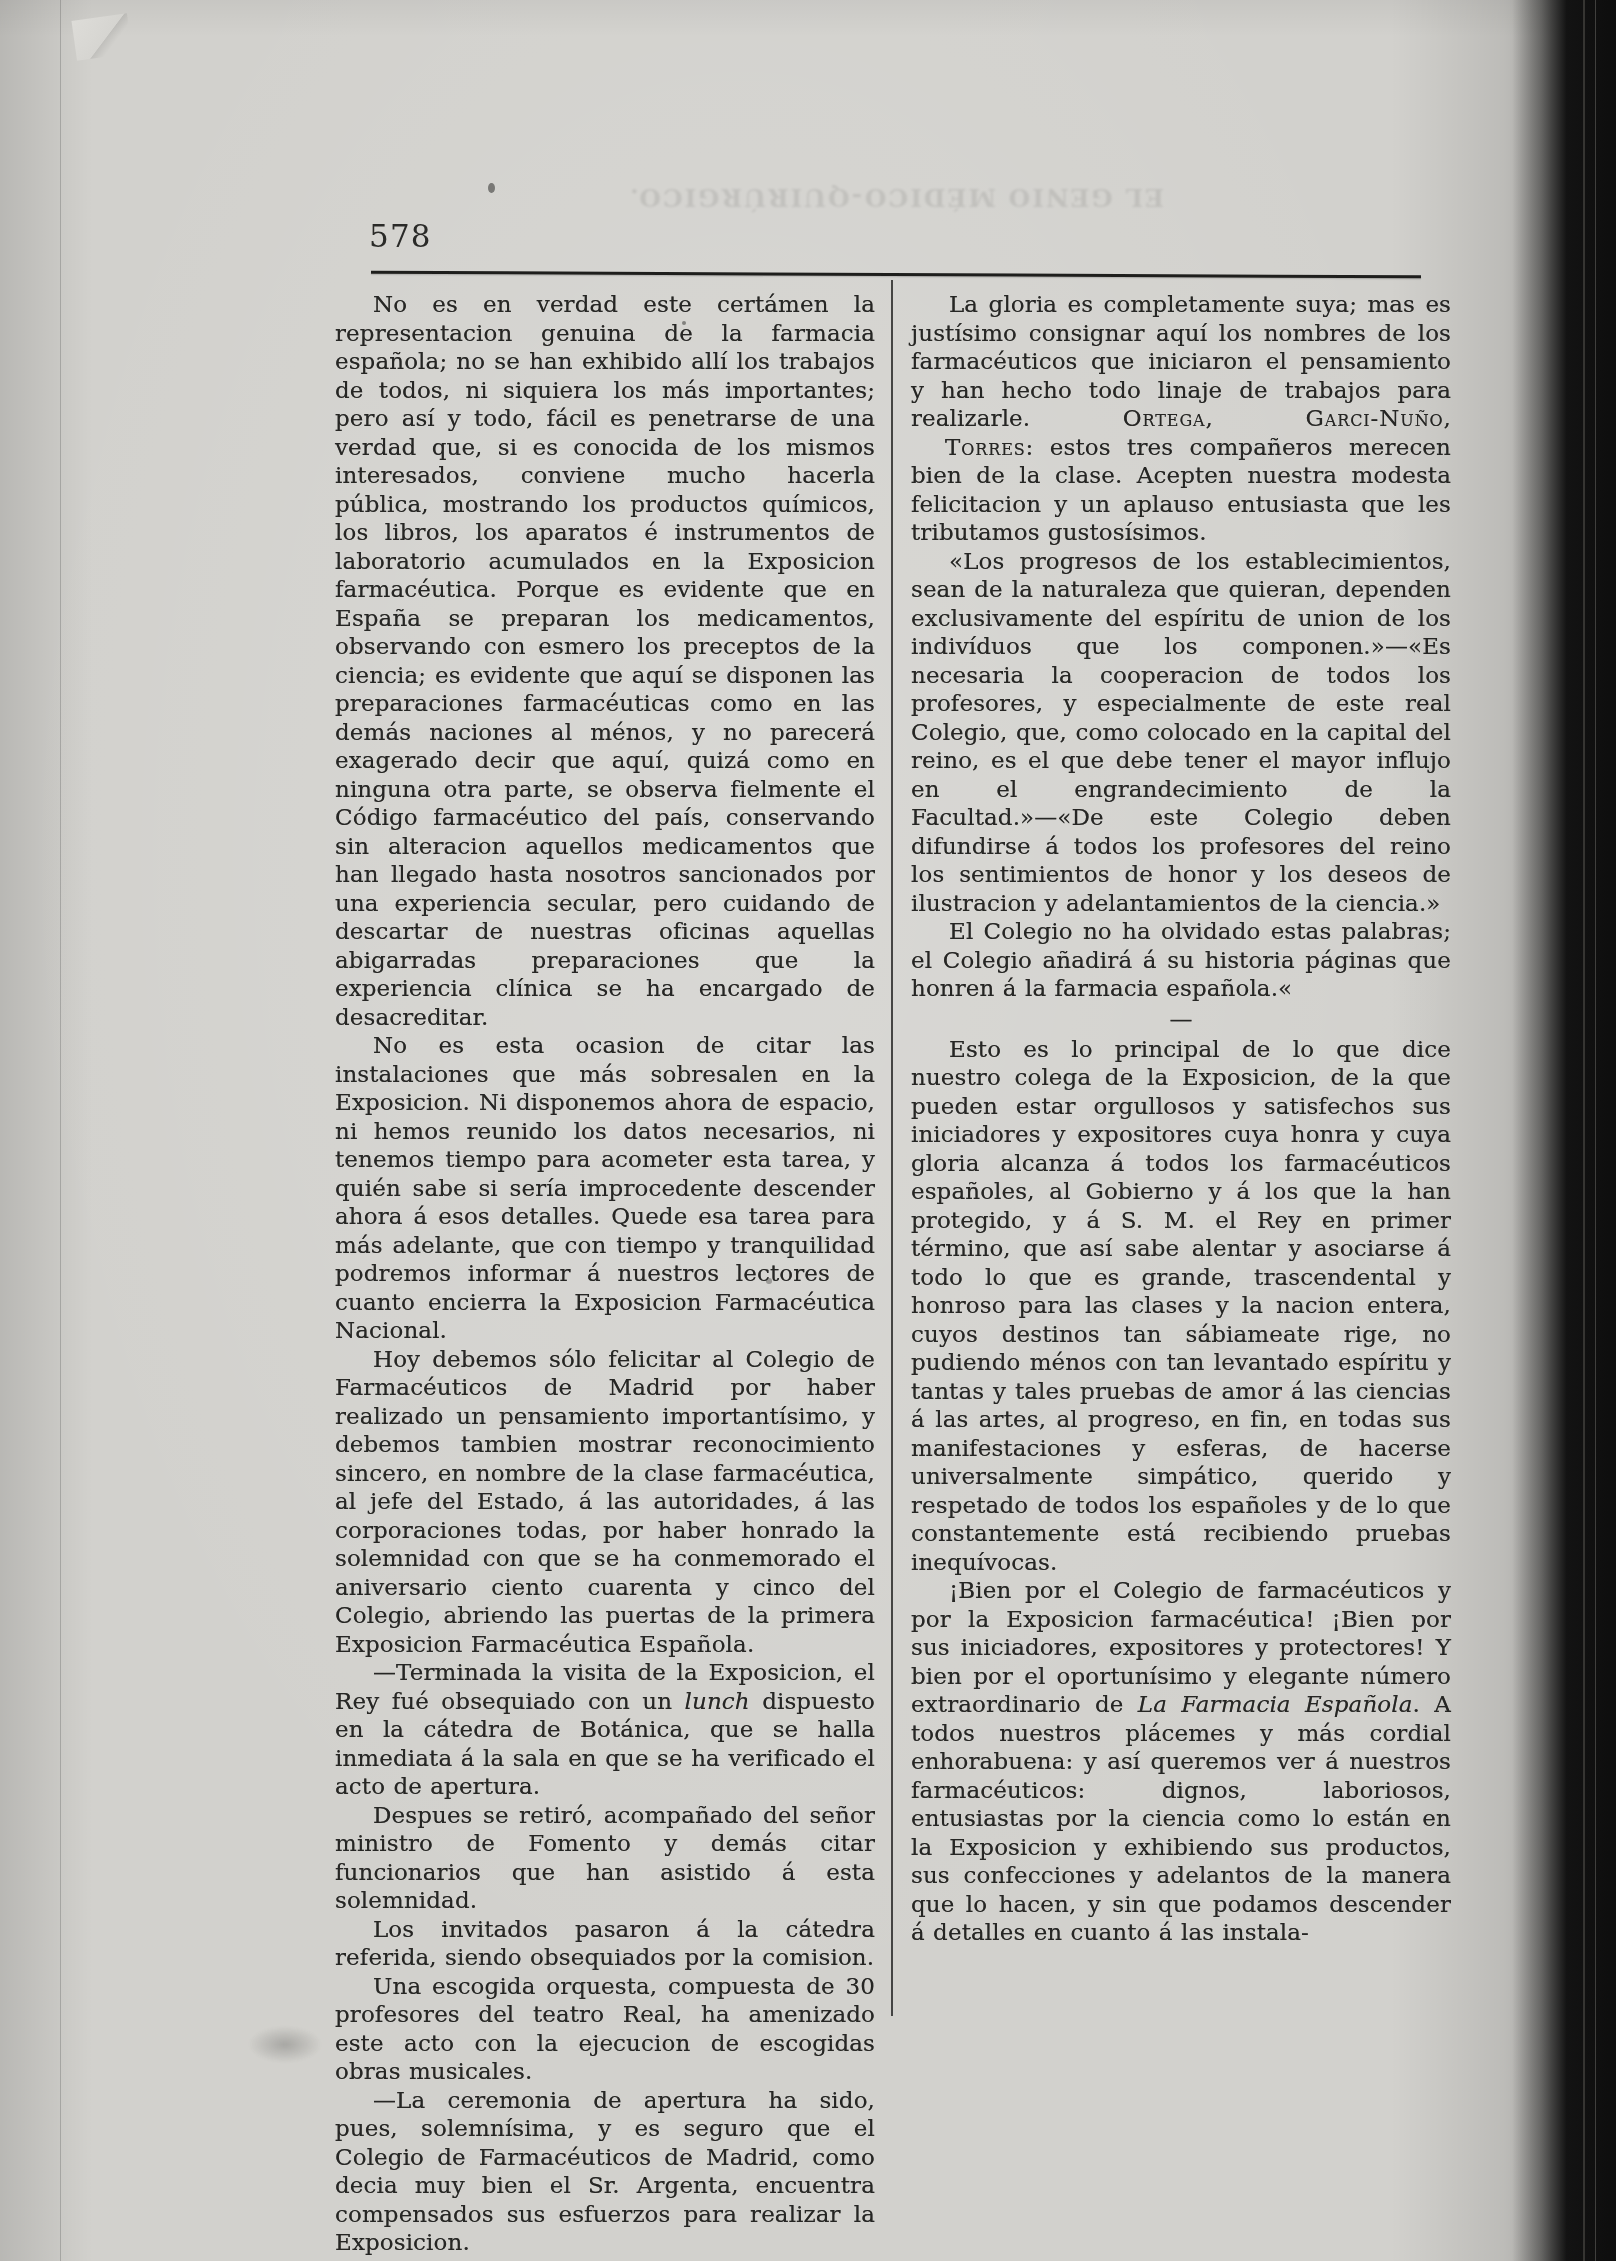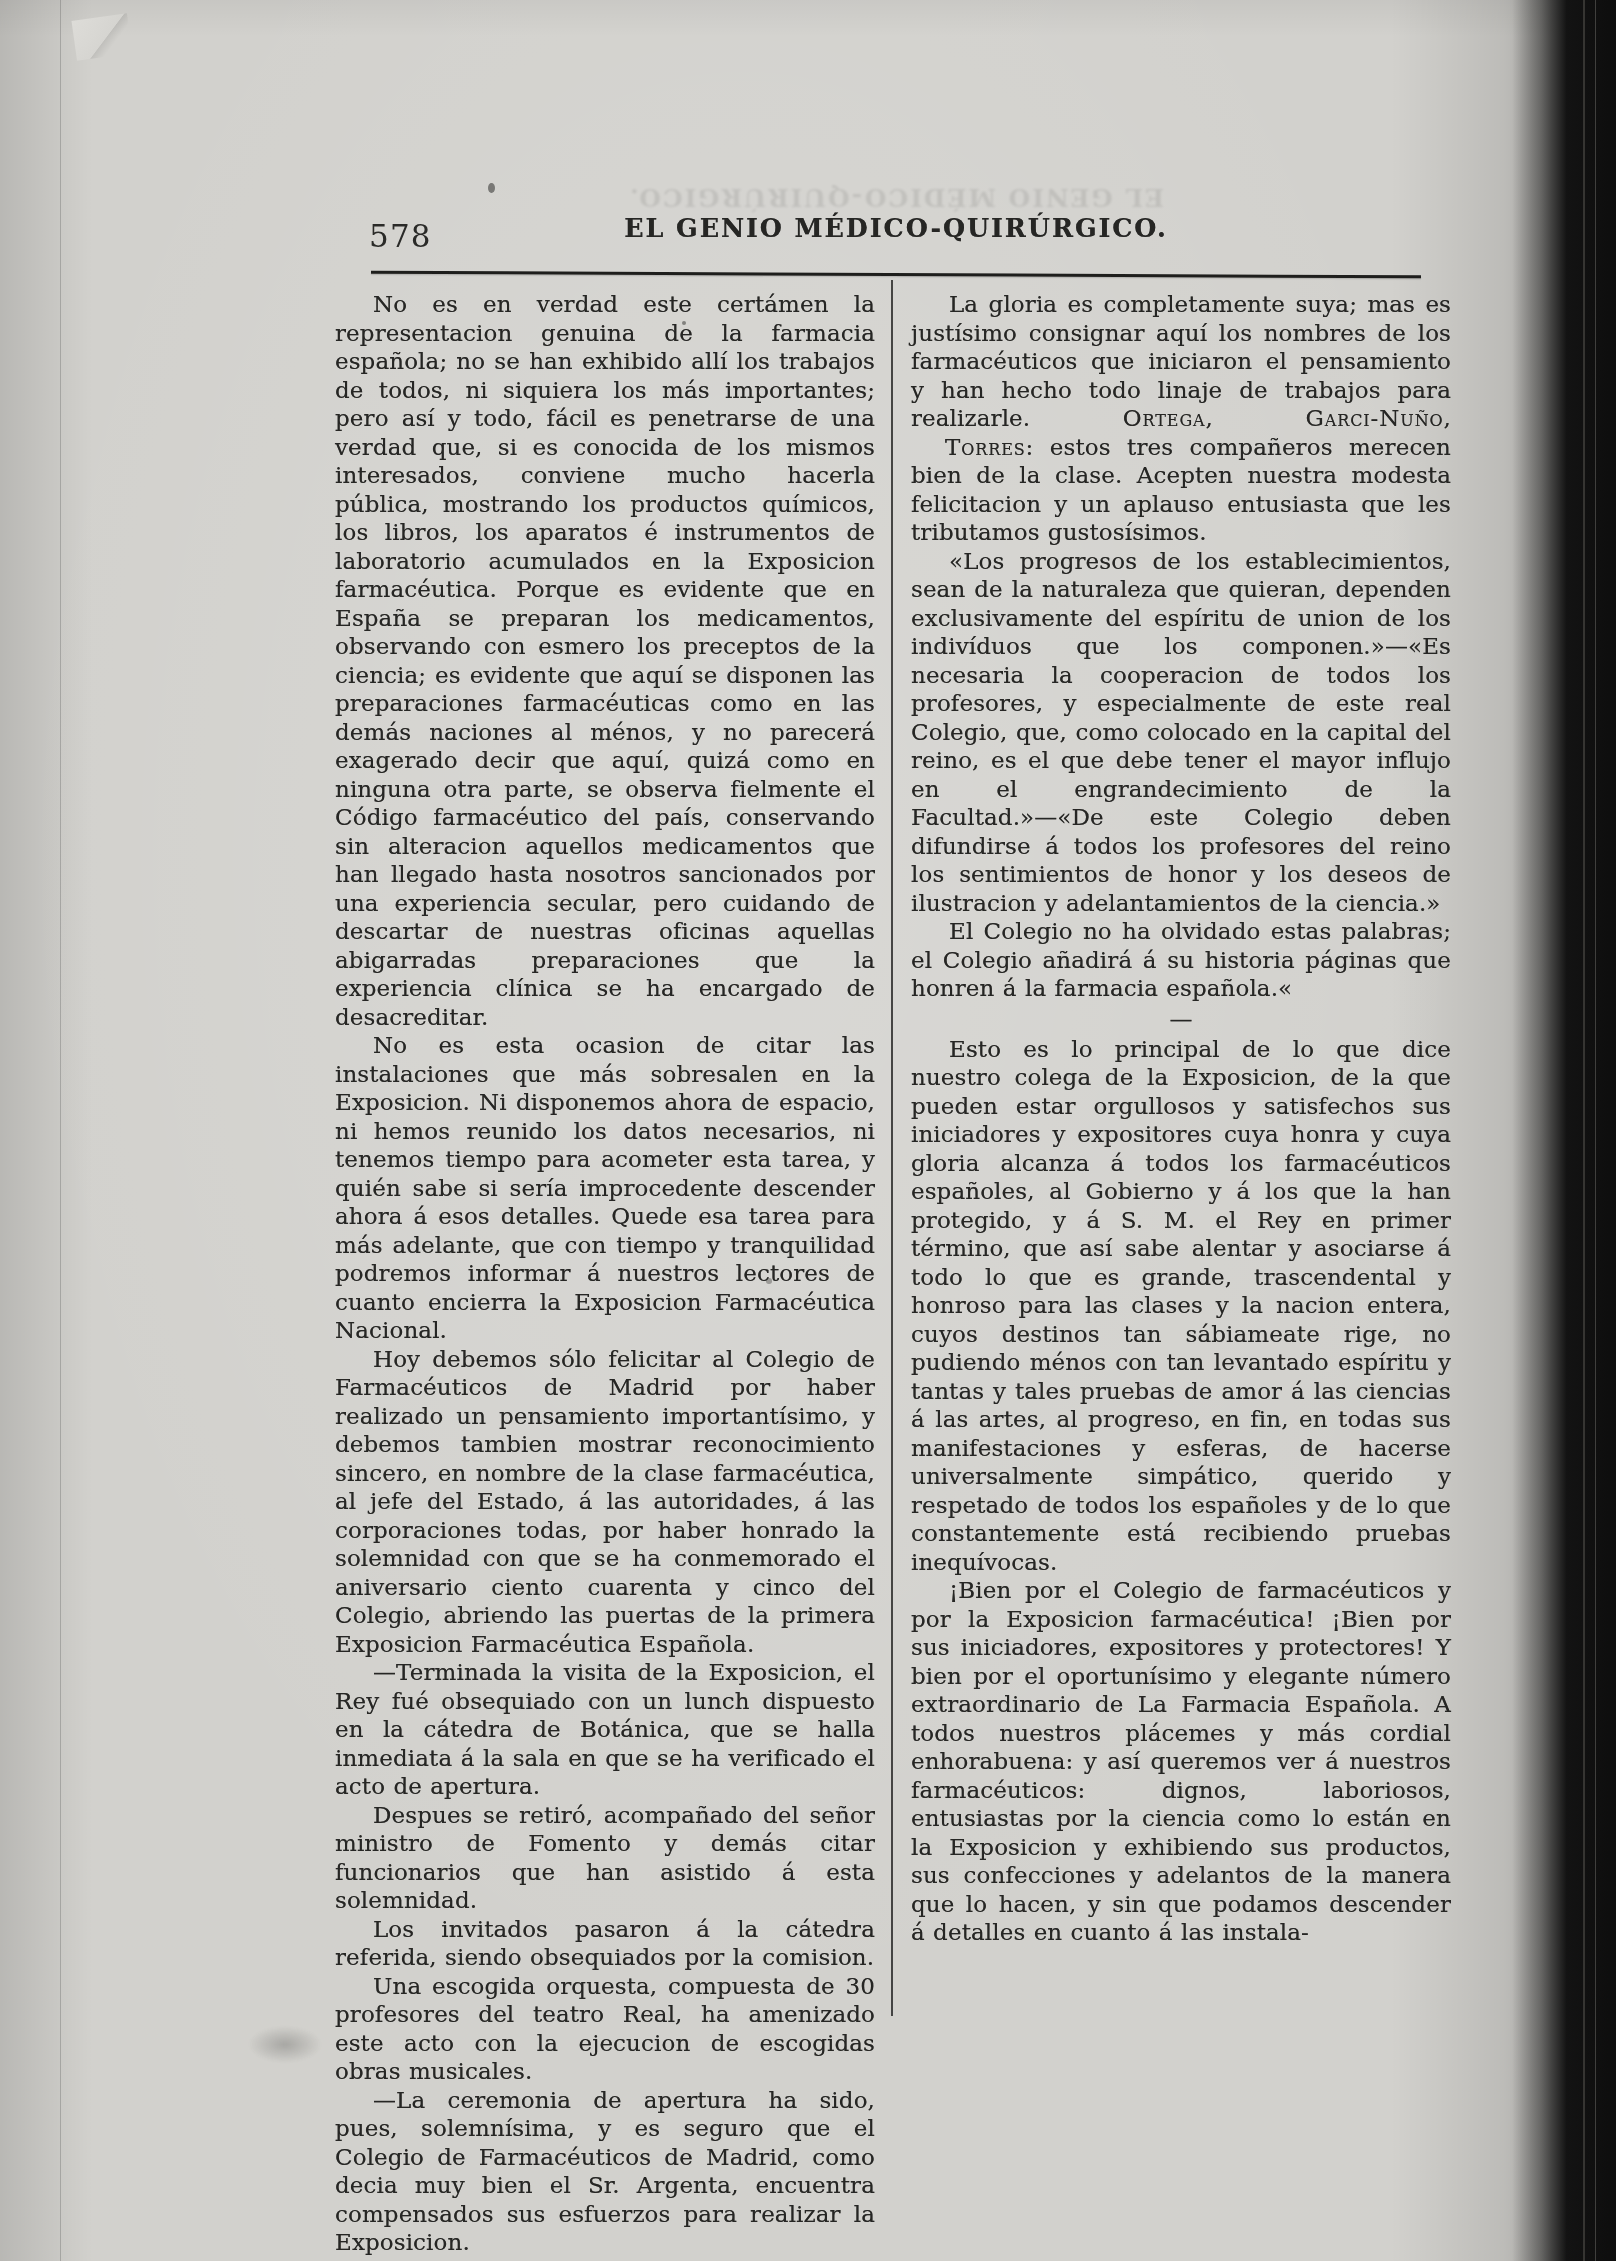--- a/index.html
+++ b/index.html
@@ -71,21 +71,21 @@
     font-size:23px;line-height:28.5px;
     color:#262624;
     text-align:justify;
     letter-spacing:0.1px;
     word-spacing:0.9px;
     text-shadow:0 0 0.6px rgba(35,35,33,0.55);
   }
   .col p{margin:0;text-indent:38px;}
   .col p.noindent{text-indent:0;}
   .col p.separator{text-indent:0;text-align:center;line-height:32px;}
-  .col .italic{}
+  .col .italic{font-style:italic;}
   .col .smallcaps{font-variant:small-caps;letter-spacing:0.9px;margin-left:34px;}
   .col-divider{
     position:absolute;left:891px;top:280px;width:1.9px;height:1736px;
     background:#2c2c2a;
     opacity:.85;
   }
   
   .speck{position:absolute;border-radius:50%;filter:blur(0.6px);}
   .speck-a{left:488px;top:183px;width:6.8px;height:10px;background:rgba(45,45,43,0.55);}
   .speck-b{left:682px;top:321px;width:4.3px;height:4.3px;background:rgba(45,45,43,0.5);}
@@ -99,21 +99,20 @@
 </head>
 <body>
 
 <div class="scan">
   <div class="paper"></div>
   <div class="page-edge-line"></div>
   <div class="corner-fold"></div>
 
   <div class="ghost-masthead">EL GENIO MÉDICO-QUIRÚRGICO.</div>
   <div class="page-number">578</div>
-  <div class="masthead">EL GENIO MÉDICO-QUIRÚRGICO.</div>
   <div class="head-rule"></div>
 
   <div class="col-divider"></div>
 
   <div class="columns">
     <div class="col">
         <p><span>No es en verdad este certámen la representacion genuina de la farmacia española; no se han exhibido allí los trabajos de todos, ni siquiera los más importantes; pero así y todo, fácil es penetrarse de una verdad que, si es conocida de los mismos interesados, conviene mucho hacerla pública, mostrando los productos químicos, los libros, los aparatos é instrumentos de laboratorio acumulados en la Exposicion farmacéutica. Porque es evidente que en España se preparan los medicamentos, observando con esmero los preceptos de la ciencia; es evidente que aquí se disponen las preparaciones farmacéuticas como en las demás naciones al ménos, y no parecerá exagerado decir que aquí, quizá como en ninguna otra parte, se observa fielmente el Código farmacéutico del país, conservando sin alteracion aquellos medicamentos que han llegado hasta nosotros sancionados por una experiencia secular, pero cuidando de descartar de nuestras oficinas aquellas abigarradas preparaciones que la experiencia clínica se ha encargado de desacreditar.</span></p>
         <p><span>No es esta ocasion de citar las instalaciones que más sobresalen en la Exposicion. Ni disponemos ahora de espacio, ni hemos reunido los datos necesarios, ni tenemos tiempo para acometer esta tarea, y quién sabe si sería improcedente descender ahora á esos detalles. Quede esa tarea para más adelante, que con tiempo y tranquilidad podremos informar á nuestros lectores de cuanto encierra la Exposicion Farmacéutica Nacional.</span></p>
         <p><span>Hoy debemos sólo felicitar al Colegio de Farmacéuticos de Madrid por haber realizado un pensamiento importantísimo, y debemos tambien mostrar reconocimiento sincero, en nombre de la clase farmacéutica, al jefe del Estado, á las autoridades, á las corporaciones todas, por haber honrado la solemnidad con que se ha conmemorado el aniversario ciento cuarenta y cinco del Colegio, abriendo las puertas de la primera Exposicion Farmacéutica Española.</span></p>
         <p><span>—Terminada la visita de la Exposicion, el Rey fué obsequiado con un </span><span class="italic">lunch</span><span> dispuesto en la cátedra de Botánica, que se halla inmediata á la sala en que se ha verificado el acto de apertura.</span></p>

